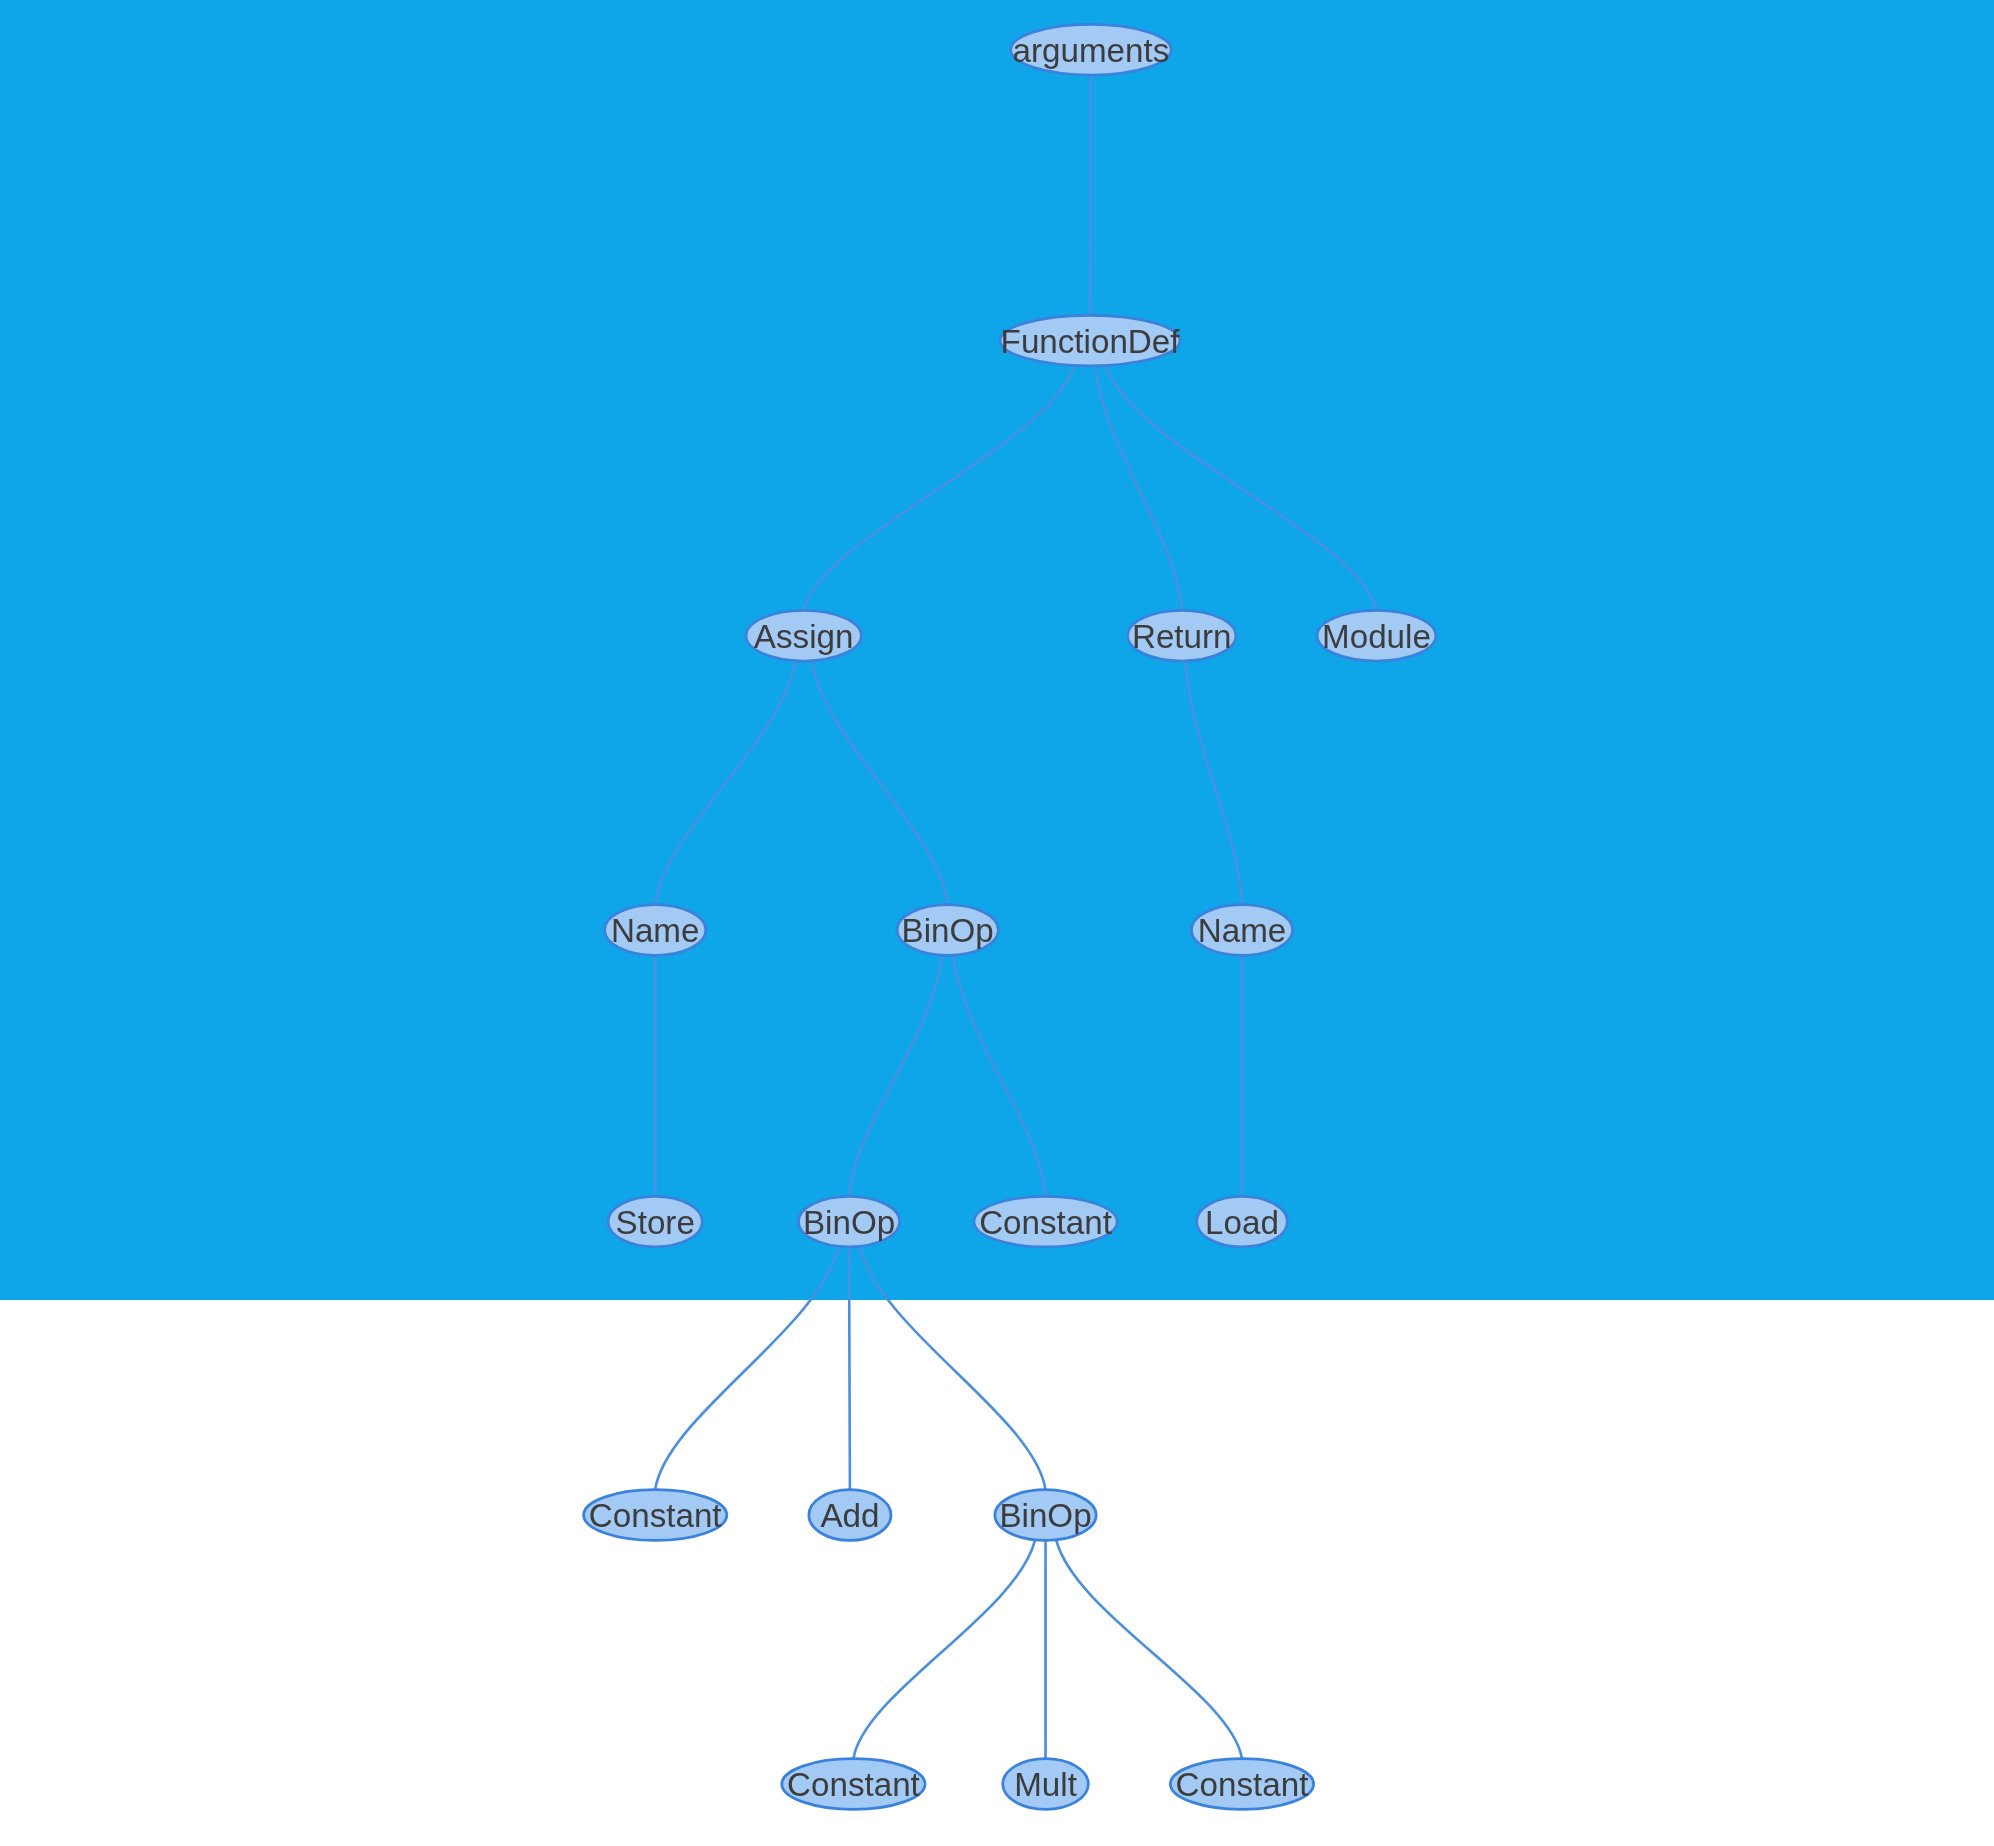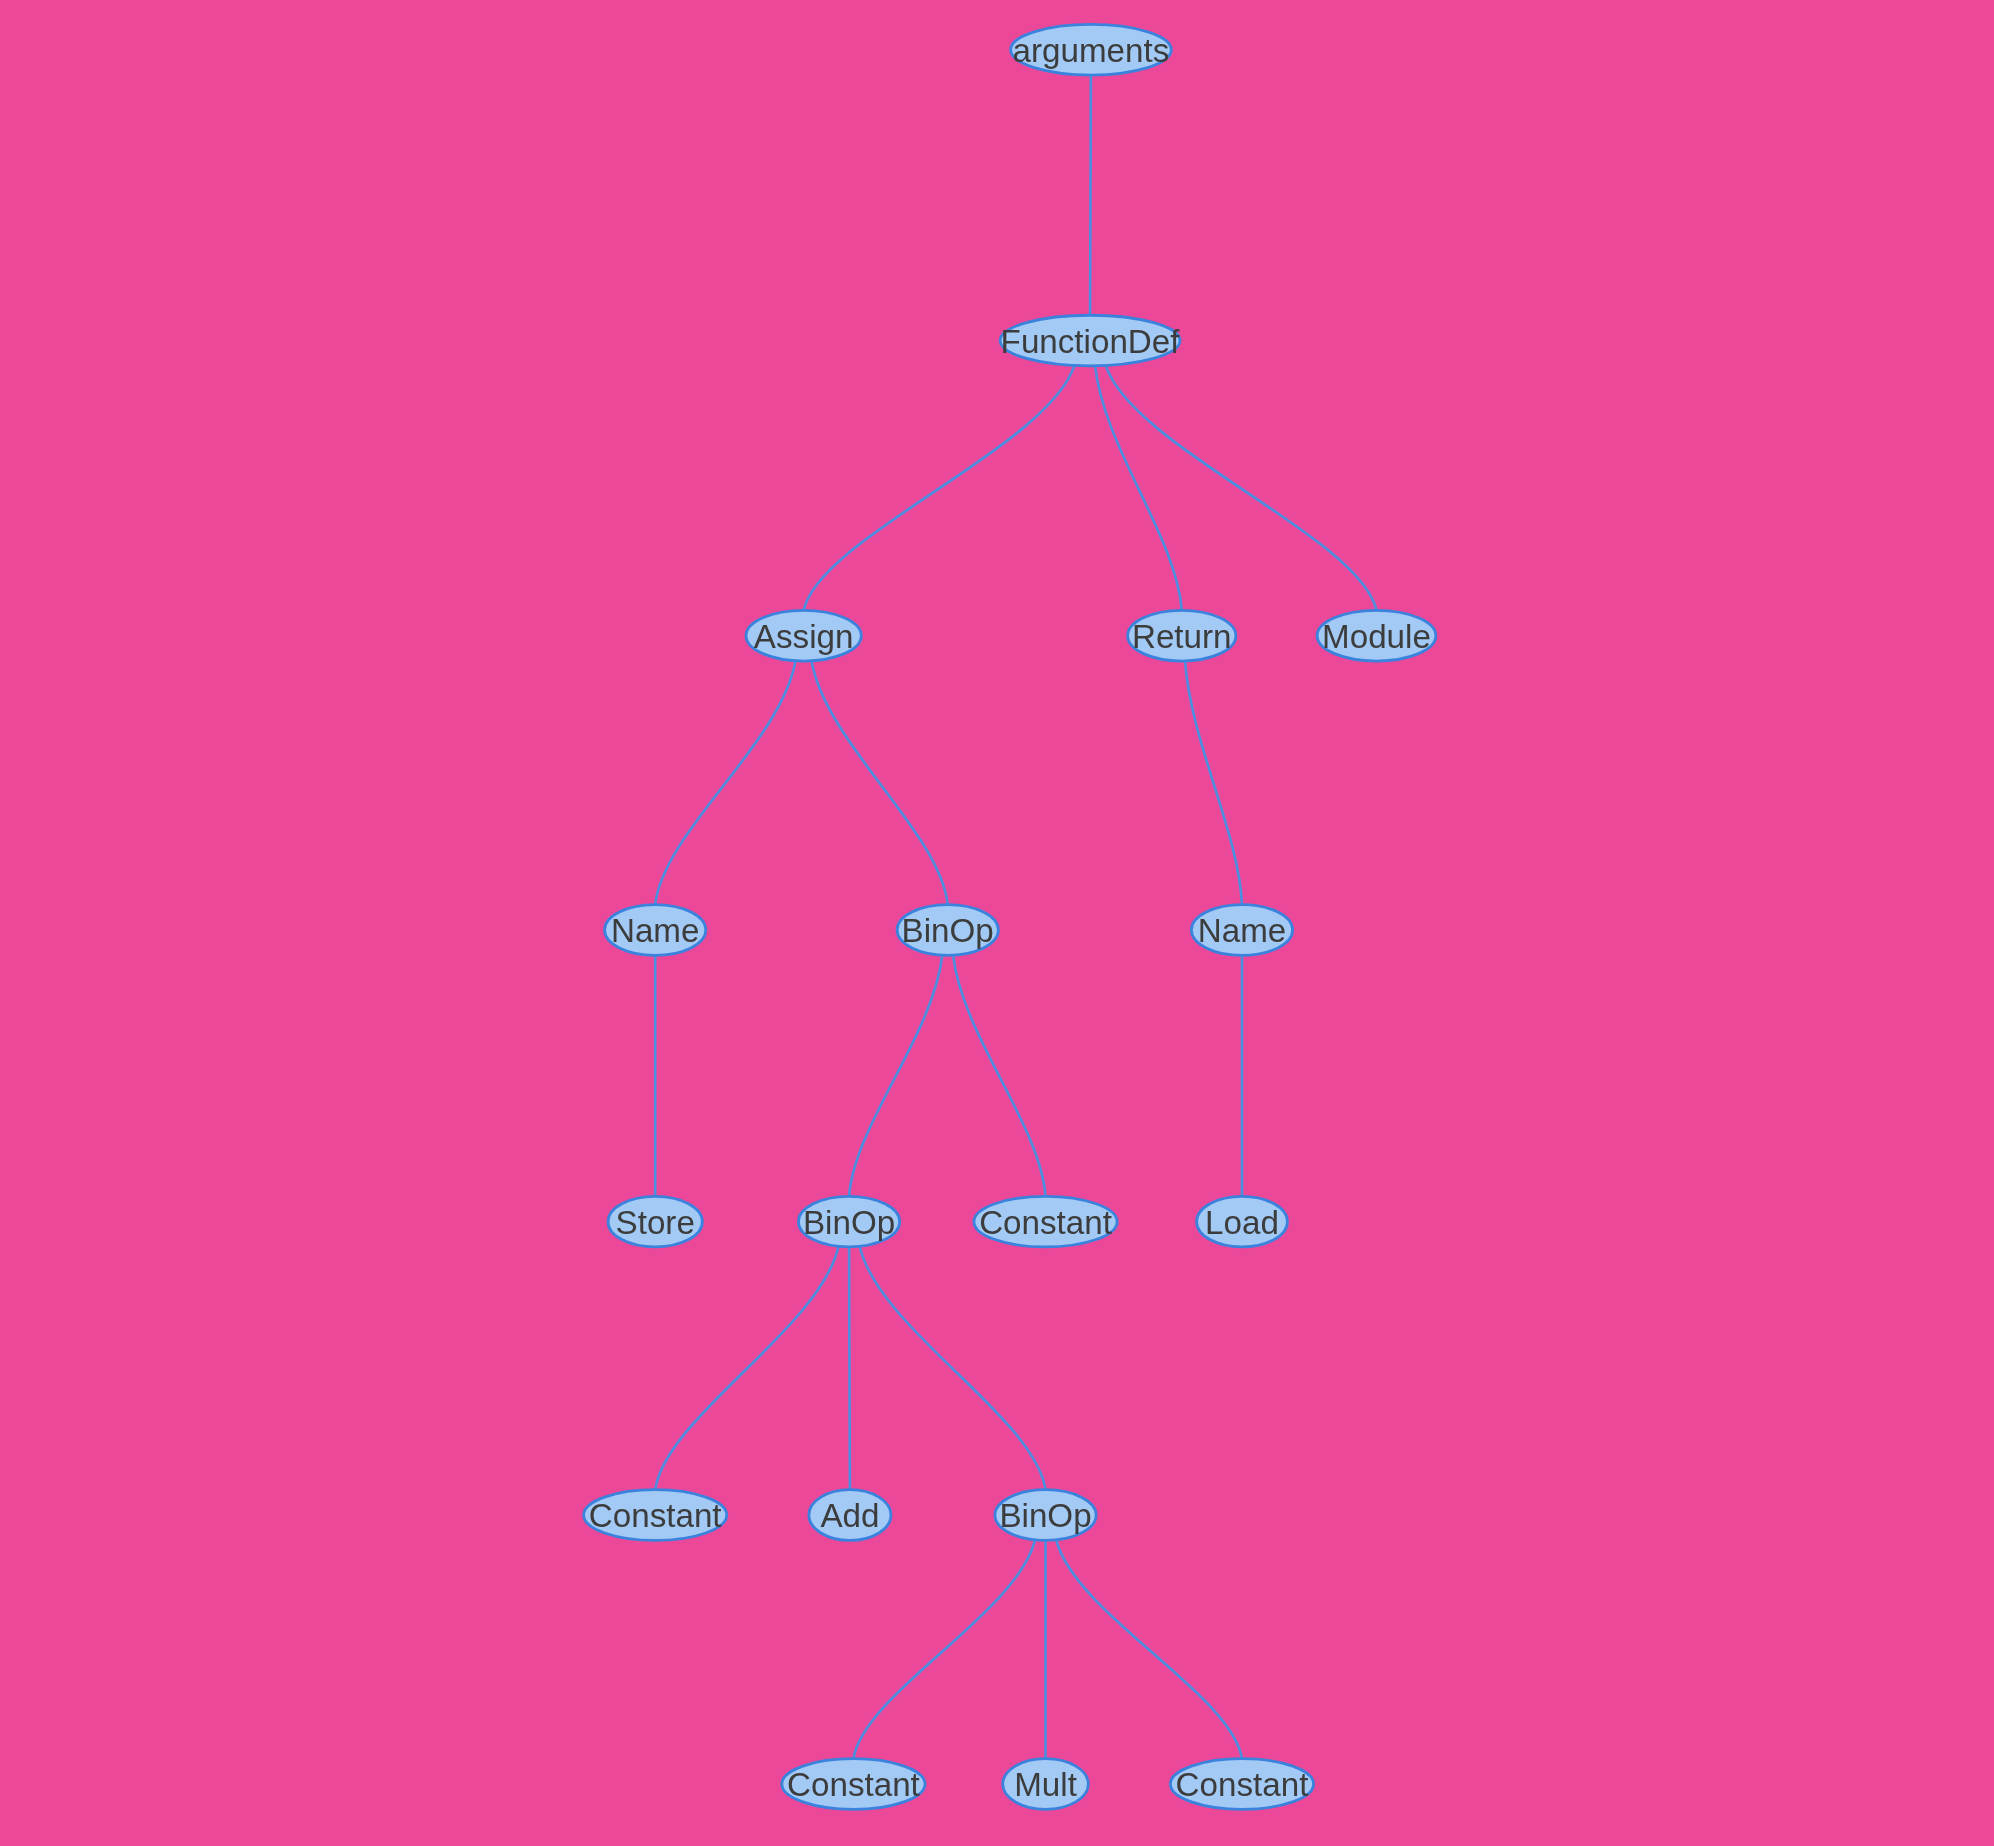--- a/index.html
+++ b/index.html
@@ -9,22 +9,22 @@
   }
   body {
     width: 1995px;
     height: 1846px;
     font-family: "Liberation Sans", sans-serif;
     overflow: hidden;
   }
   #graph-root {
     position: relative;
     width: 1995px;
-    height: 1846px;
-    background: #ec4899;
+    height: 1300px;
+    background: #0ea5e9;
   }
   #graph-svg {
     position: absolute;
     top: 0;
     left: 0;
     width: 1995px;
     height: 1846px;
     display: block;
   }
   .node-ellipse {

